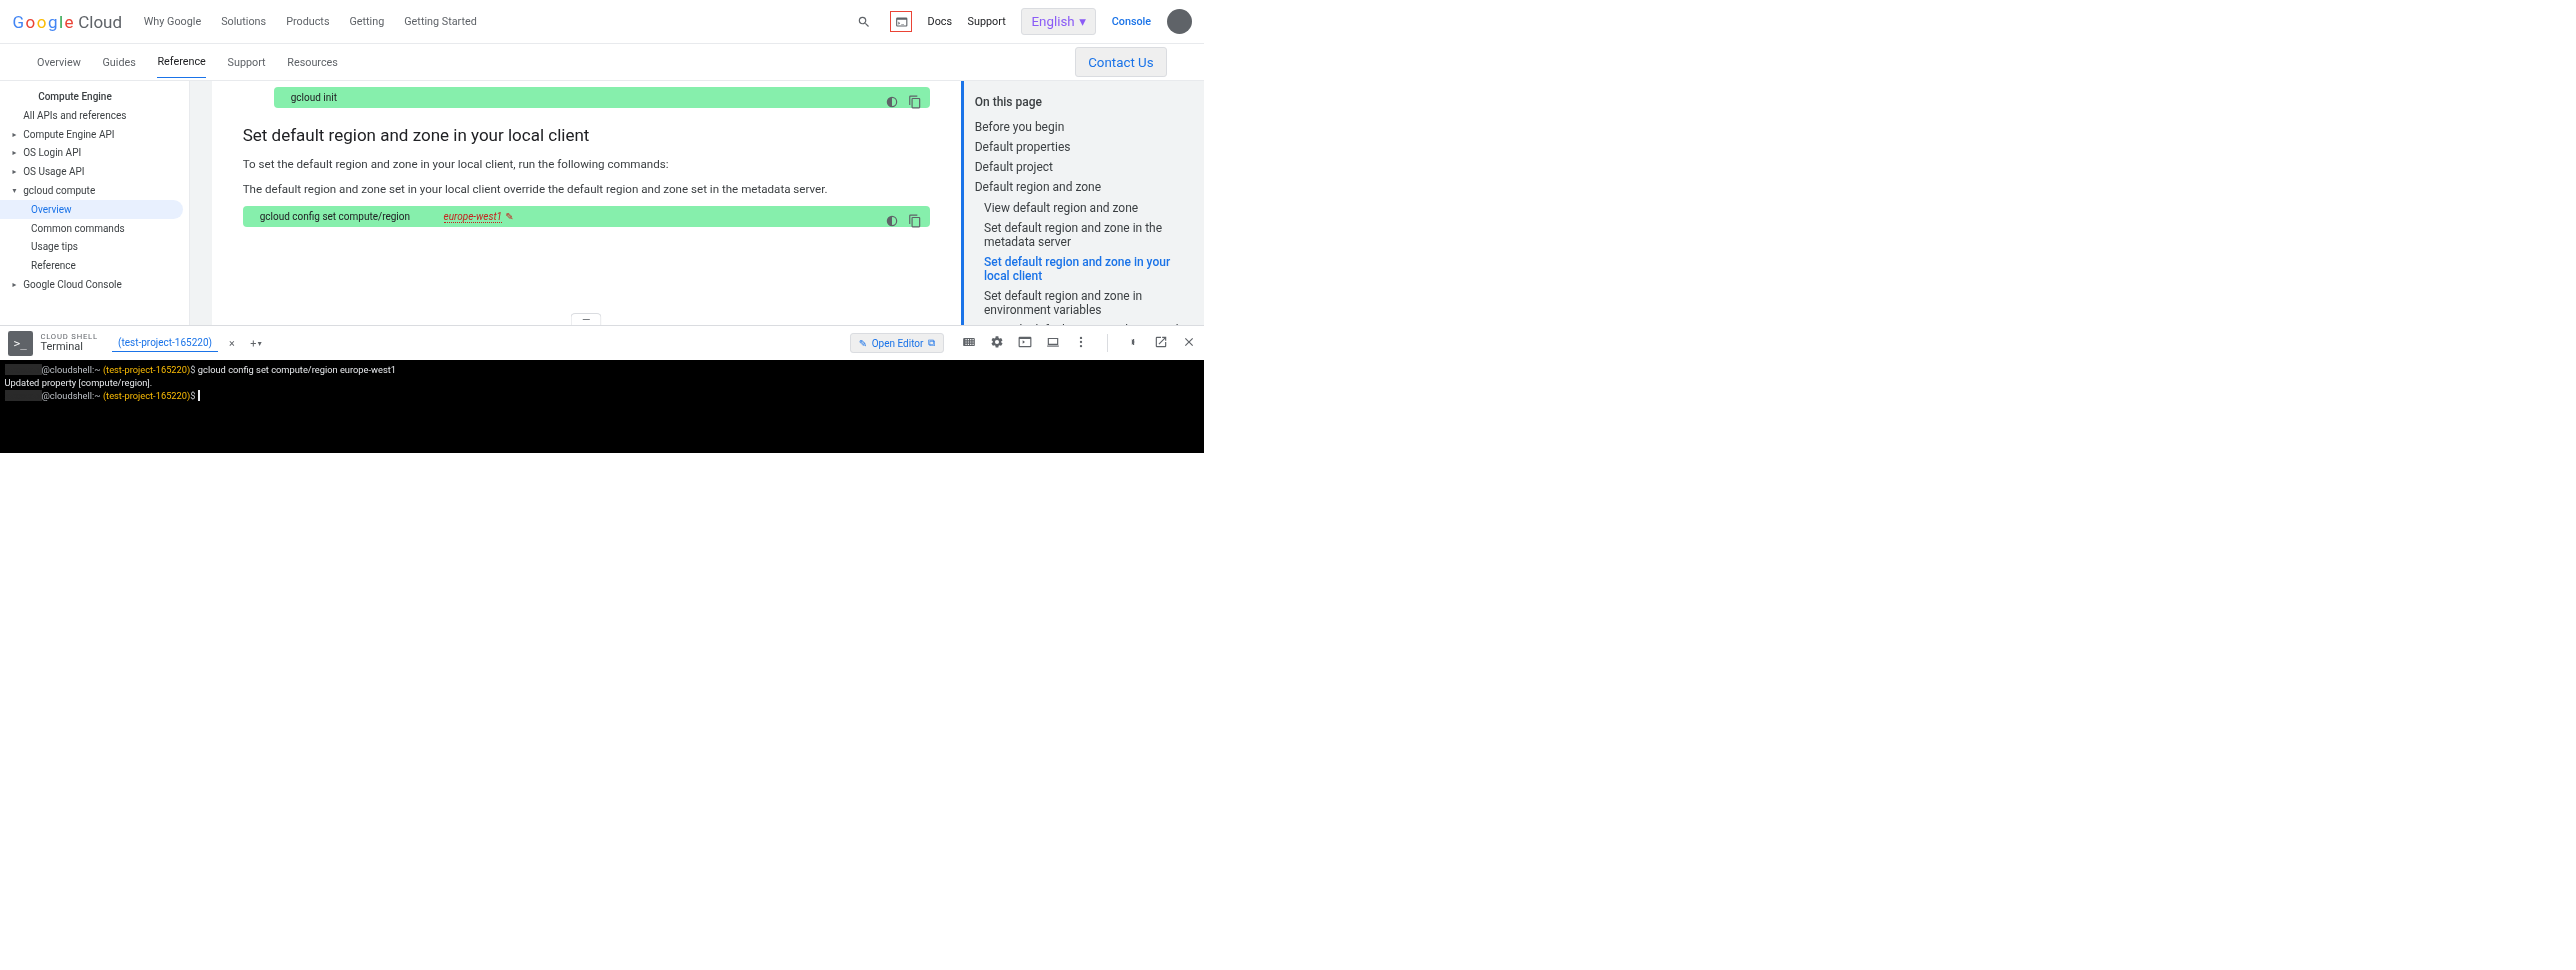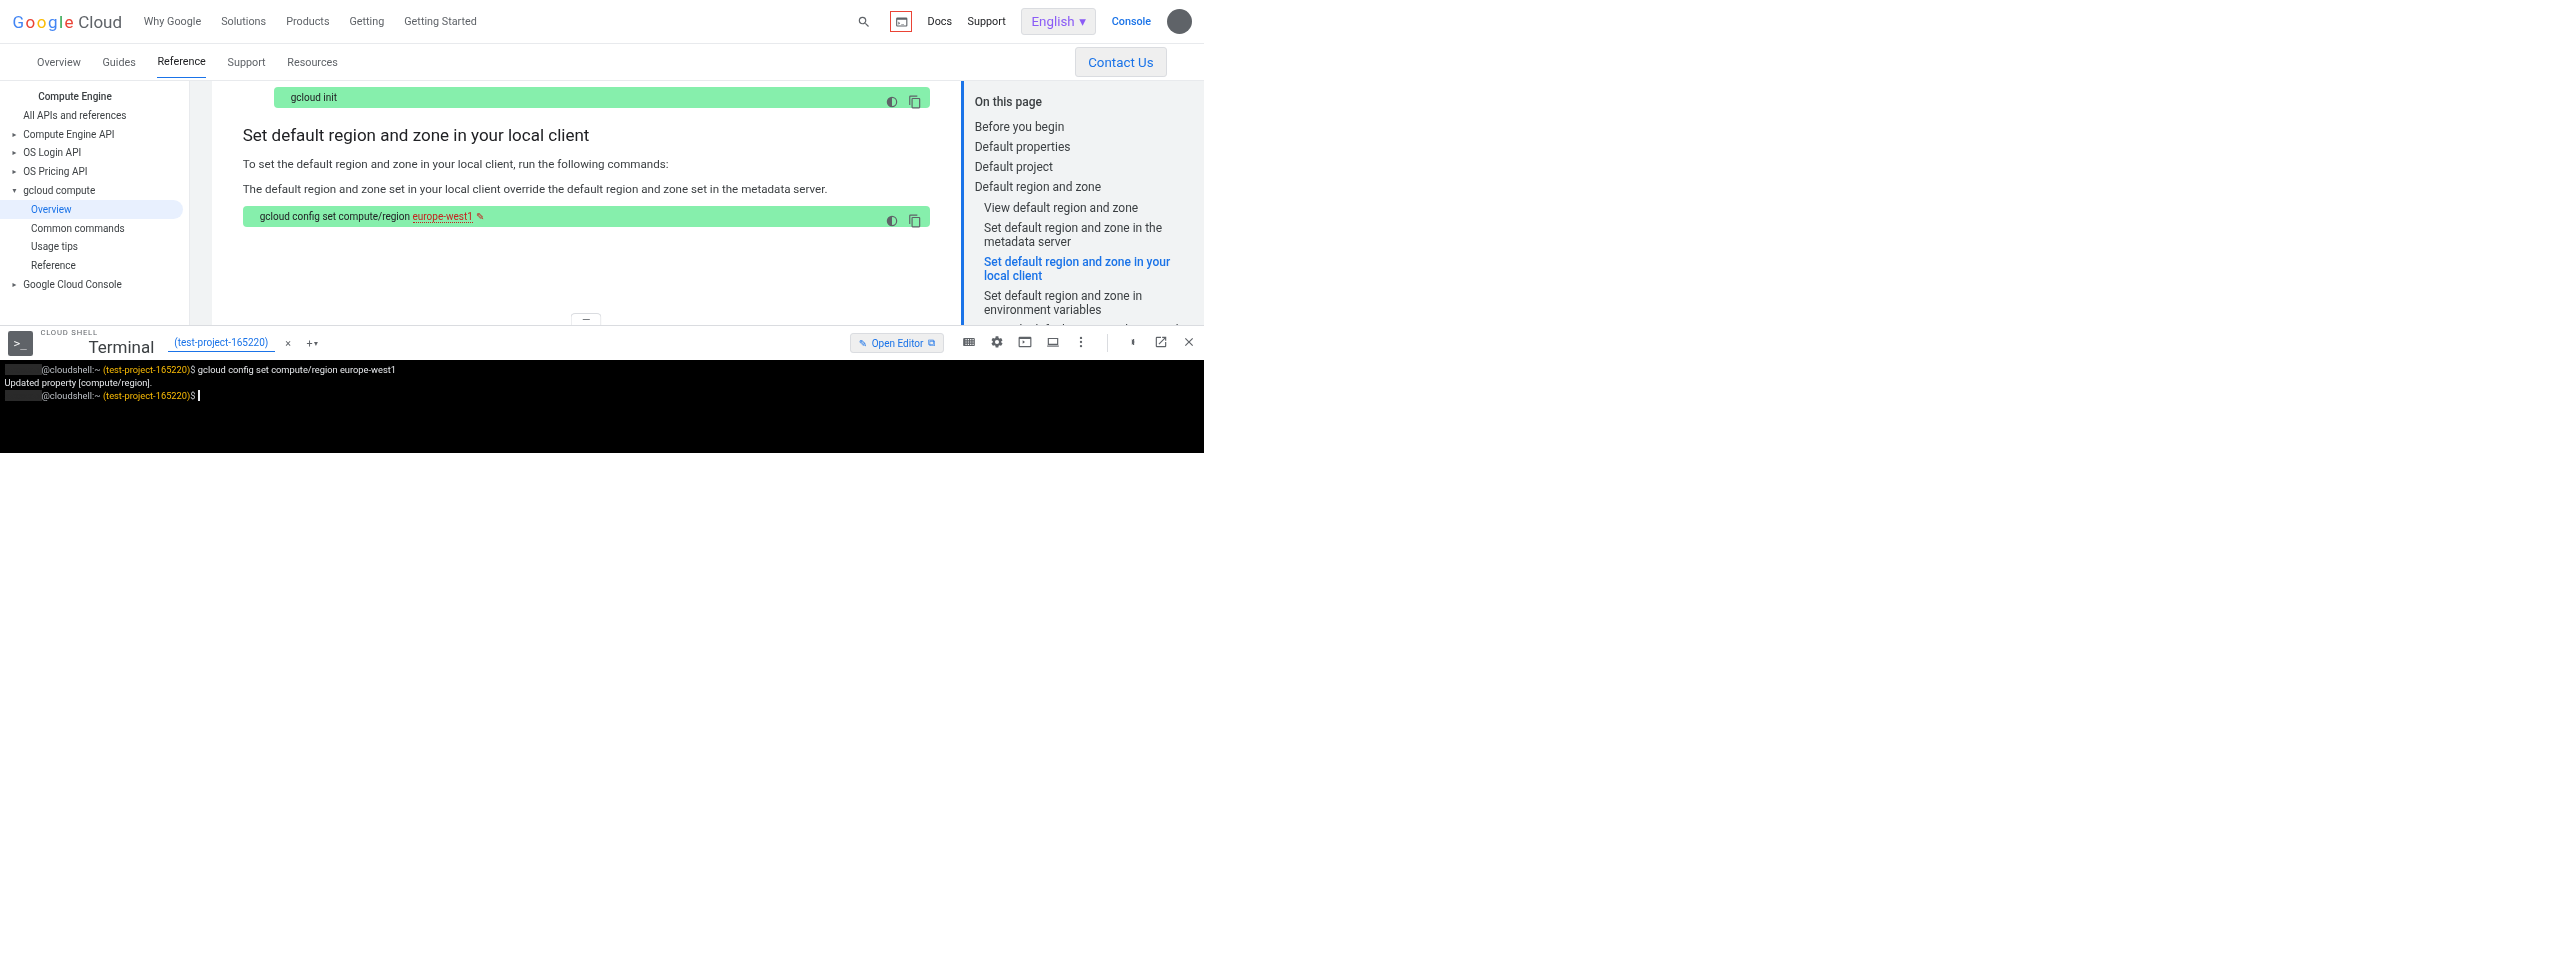--- a/index.html
+++ b/index.html
@@ -36,37 +36,37 @@
 .side-item.indent2 { padding-left:31px; }
 .side-item.selected { background:#e8f0fe; color:#1a73e8; border-radius:0 12.4px 12.4px 0; margin-right:6.2px; }
 
 .content-wrap { flex:1; display:flex; background:#f1f3f4; overflow:hidden; position:relative; }
 .article { flex:1; background:#fff; margin-left:21.7px; padding:0 31px 15.5px 31px; overflow-y:auto; position:relative; }
 .code-block { background:#86efac; border-radius:4px; padding:4px 17px; font-family:"Roboto Mono", monospace; font-size:10px; position:relative; margin:6.2px 0; }
 .code-block.small { margin-left:31px; margin-right:0; }
 .code-icons { position:absolute; right:7.7px; top:7.7px; display:flex; gap:9.3px; color:#5f6368; }
 .section-h { font-size:17px; font-weight:400; margin:17px 0 10.8px 0; color:#202124; }
 .para { font-size:11.6px; color:#3c4043; margin:7.7px 0; line-height:1.5; }
-.code-inline-var { color:#c5221f; border-bottom:0.8px dotted #c5221f; }
+.code-inline-var { color:#c5221f; font-style:italic; border-bottom:0.8px dotted #c5221f;margin-left:31px; }
 .edit-icon { color:#c5221f; margin-left:3.1px; }
 .tab-handle { position:absolute; bottom:0; left:50%; transform:translateX(-50%); width:31px; height:12.4px; background:#fff; border:0.8px solid #dadce0; border-bottom:none; border-radius:4.6px 4.6px 0 0; display:flex; align-items:center; justify-content:center; color:#5f6368; font-size:10.8px; }
 
 .rightnav { width:240px; background:#f1f3f4; padding:14px 10.8px; font-size:12px; color:#3c4043; border-left:3.1px solid #1a73e8; margin:0 3.1px 0 0; }
 .rightnav .title { font-weight:500; margin-bottom:7.7px; }
 .rightnav-item { padding:3.1px 0; cursor:pointer; }
 .rightnav-item.sub { padding-left:9.3px; }
 .rightnav-item.active { color:#1a73e8; font-weight:500; }
 
 
 .shell-panel { height:128px; display:flex; flex-direction:column; border-top:0.8px solid #dadce0; }
 .shell-header { height:34px; display:flex; align-items:center; padding:0 7.7px; gap:7.7px; }
 .shell-logo { width:25px; height:25px; background:#5f6368; border-radius:2.3px; display:flex; align-items:center; justify-content:center; color:#fff; font-family:monospace; }
 .shell-titles { display:flex; flex-direction:column; line-height:1.1; }
 .shell-label { font-size:7.7px; letter-spacing:0.8px; color:#5f6368; }
-.shell-term { font-size:17px; color:#3c4043;margin-left:48px; }
+.shell-term { font-size:11px; color:#3c4043; }
 .shell-tab { color:#1a73e8; padding:3.1px 6.2px; border-bottom:1.5px solid #1a73e8; margin-left:6.2px; font-size:10px; }
 .shell-tab-close { color:#5f6368; margin-left:3.1px; cursor:pointer; }
 .shell-add { color:#5f6368; margin-left:7.7px; display:flex; align-items:center; gap:1.5px; }
 .shell-spacer { flex:1; }
 .open-editor { border:0.8px solid #dadce0; border-radius:3.1px; padding:3.1px 7.7px; color:#1a73e8; display:flex; align-items:center; gap:4.6px; font-size:10px; }
 .shell-icons { display:flex; align-items:center; gap:14px; color:#5f6368; margin-left:10.8px; }
 .shell-divider { width:0.8px; height:18.6px; background:#dadce0; margin:0 4.6px; }
 
 .terminal { flex:1; background:#000; color:#e8eaed; font-family:"Roboto Mono","Courier New",monospace; font-size:9.3px; padding:3.1px 4.6px; line-height:1.4; white-space:pre; overflow:hidden; }
 .term-dim { background:#2a2a2a; color:#2a2a2a; }
@@ -142,21 +142,21 @@
     <div class="side-item">
         <span class="caret">▸</span>
         <span>Compute Engine API</span>
       </div>
     <div class="side-item">
         <span class="caret">▸</span>
         <span>OS Login API</span>
       </div>
     <div class="side-item">
         <span class="caret">▸</span>
-        <span>OS Pricing API</span>
+        <span>OS Usage API</span>
       </div>
     <div class="side-item">
         <span class="caret">▾</span>
         <span>gcloud compute</span>
       </div>
     <div class="side-item indent2 selected">
         <span>Overview</span>
       </div>
     <div class="side-item indent2">
         <span>Common commands</span>

